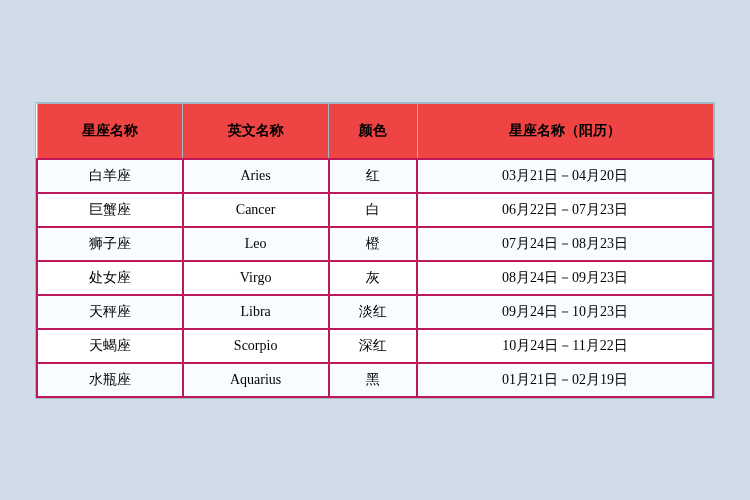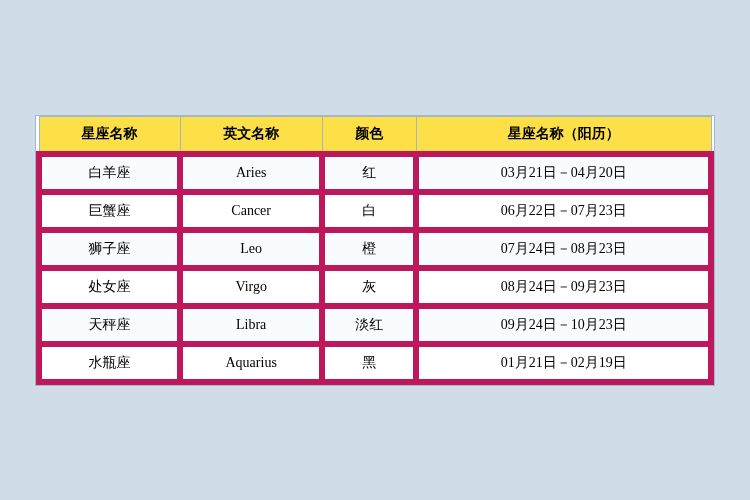--- a/index.html
+++ b/index.html
@@ -15,34 +15,34 @@
     .table-wrapper {
       background: #ffffff;
       border: 1px solid #a0b8c8;
       width: 680px;
     }
     table {
       width: 100%;
       border-collapse: collapse;
     }
     thead tr th {
-      background: #fde047;
+      background: #ef4444;
       color: #000;
       font-weight: bold;
       font-size: 14px;
-      padding: 8px 6px;
+      padding: 18px 6px;
       border: 1px solid #a0b8c8;
       text-align: center;
     }
     tbody tr td {
       background: #ffffff;
       color: #000;
       font-size: 14px;
       padding: 7px 6px;
-      border: 6px solid #be185d;
+      border: 2px solid #be185d;
       text-align: center;
     }
     tbody tr:nth-child(odd) td {
       background: #f8fcff;
     }
     tbody tr:nth-child(even) td {
       background: #ffffff;
     }
   </style>
 </head>
@@ -83,20 +83,26 @@
           <td>灰</td>
           <td>08月24日－09月23日</td>
         </tr>
         <tr>
           <td>天秤座</td>
           <td>Libra</td>
           <td>淡红</td>
           <td>09月24日－10月23日</td>
         </tr>
         <tr>
+          <td>天蝎座</td>
+          <td>Scorpio</td>
+          <td>深红</td>
+          <td>10月24日－11月22日</td>
+        </tr>
+        <tr>
           <td>水瓶座</td>
           <td>Aquarius</td>
           <td>黑</td>
           <td>01月21日－02月19日</td>
         </tr>
       </tbody>
   </table>
 </div>
 
 </body></html>

